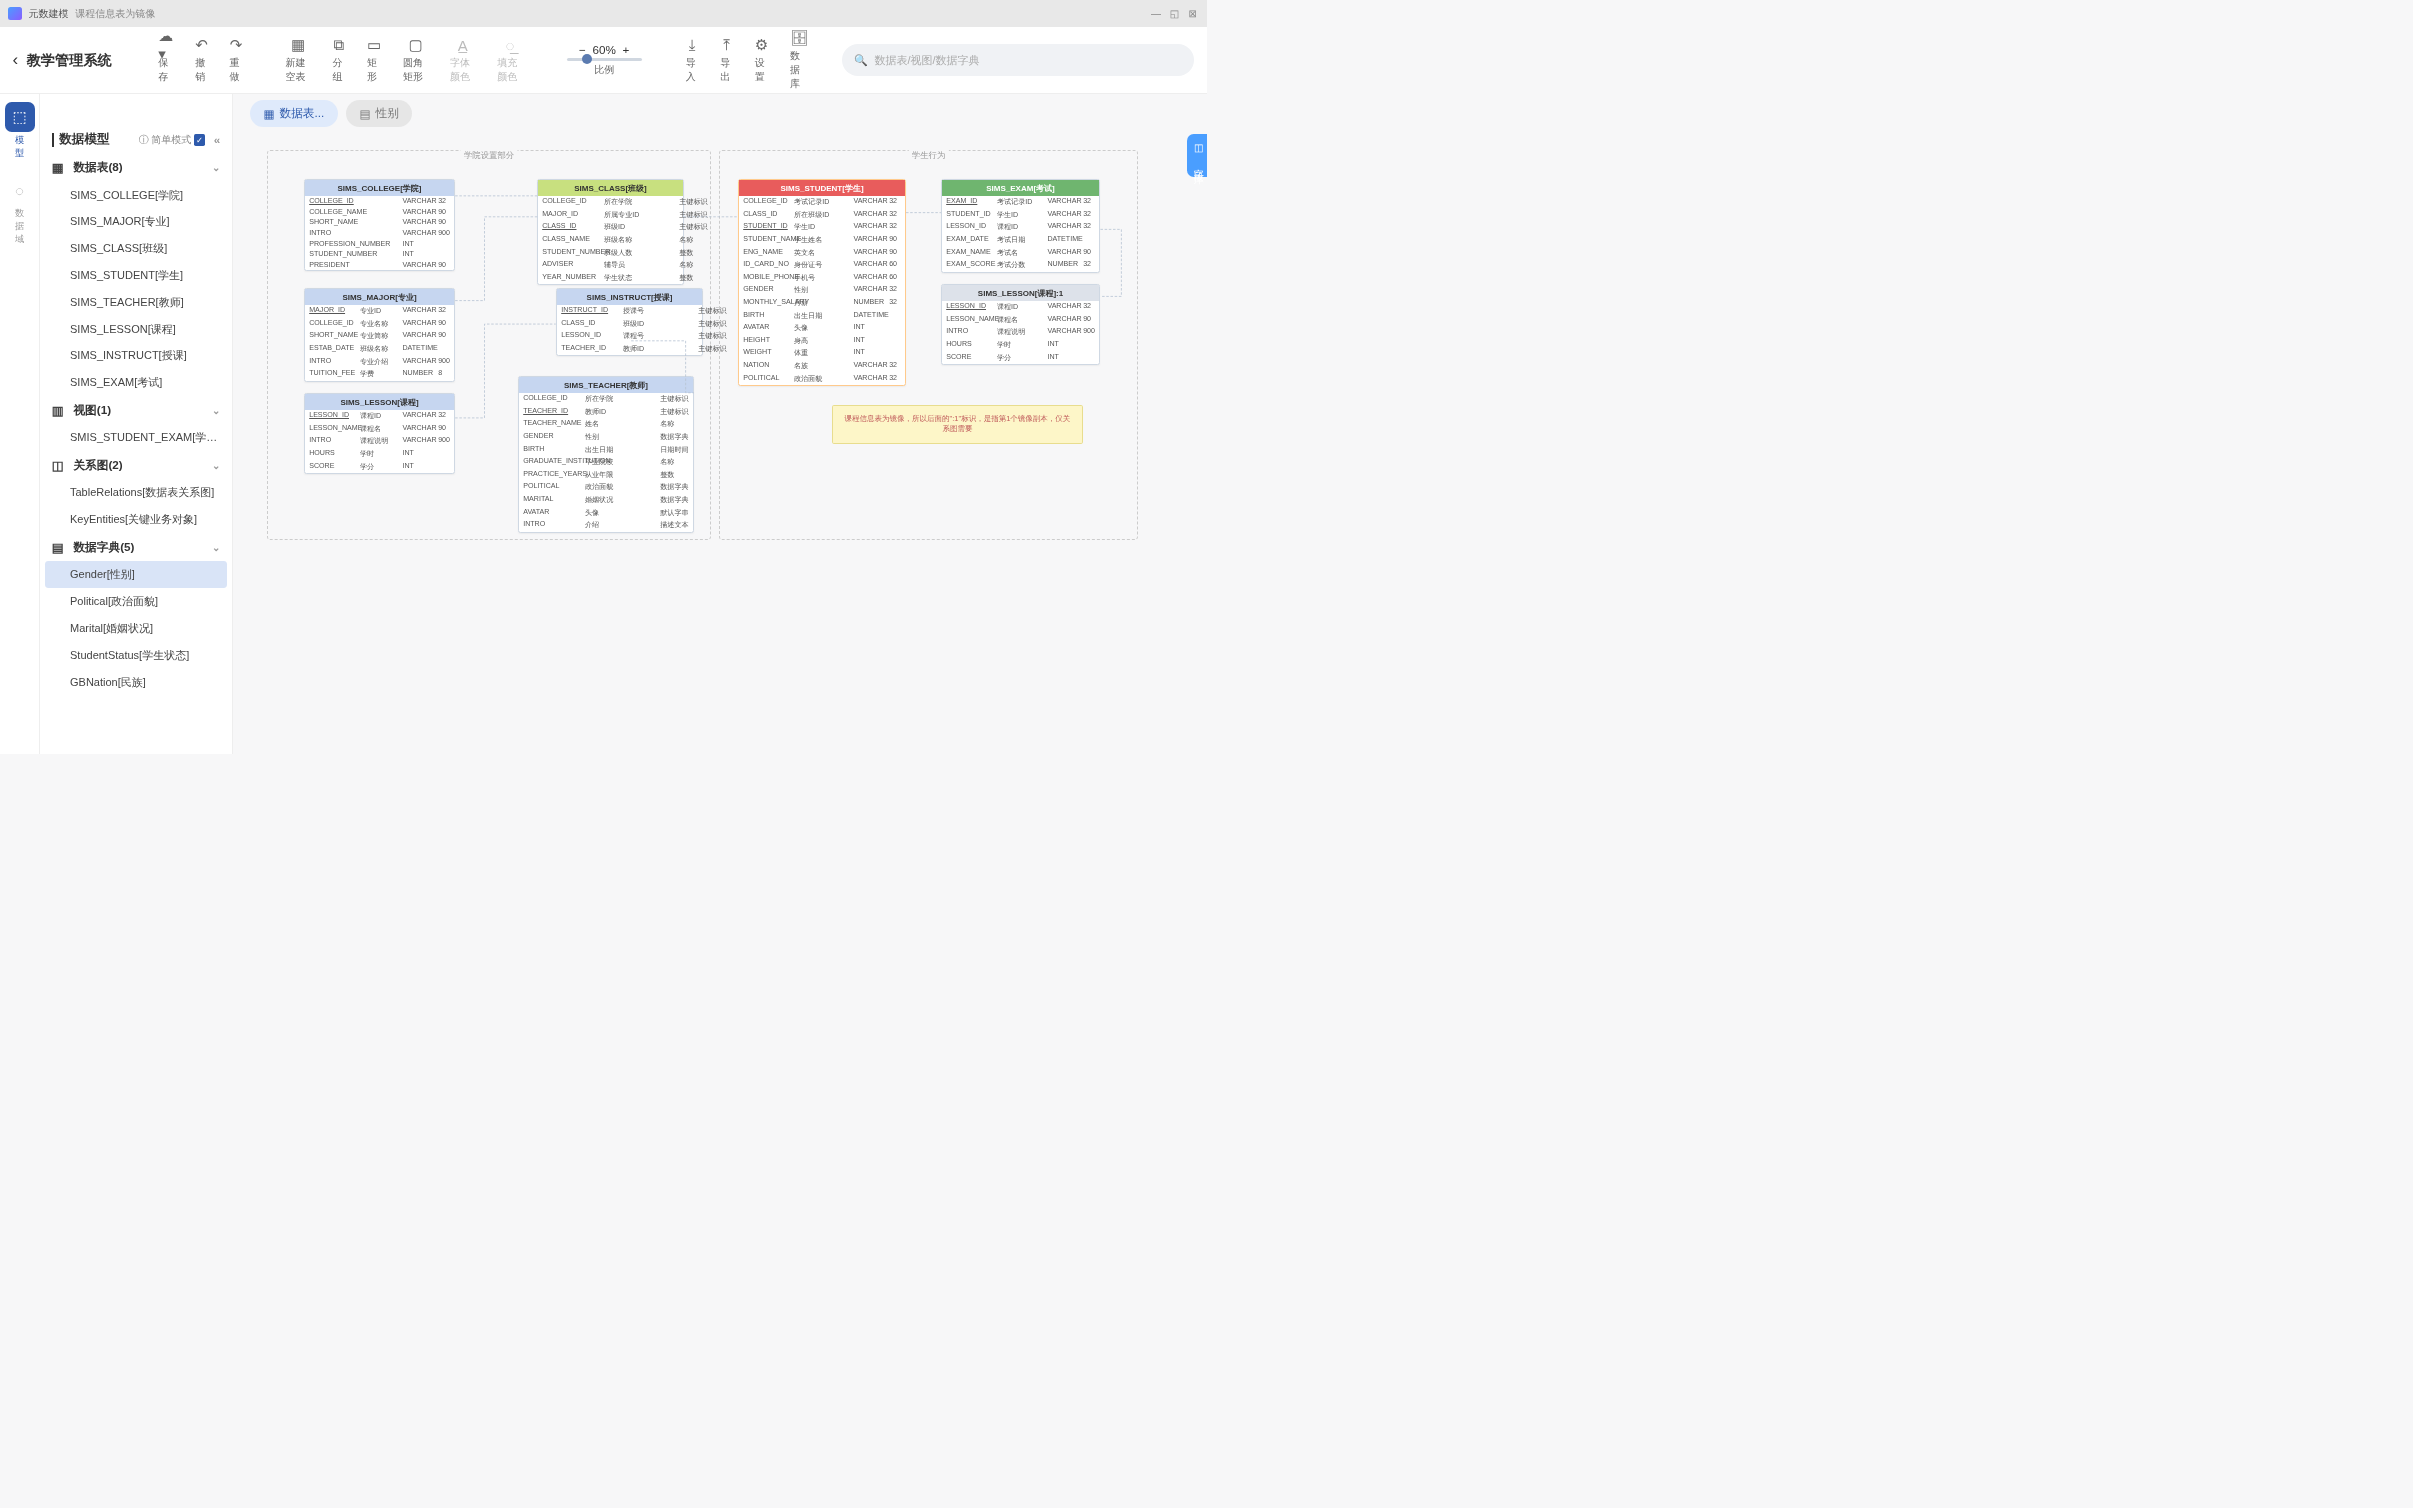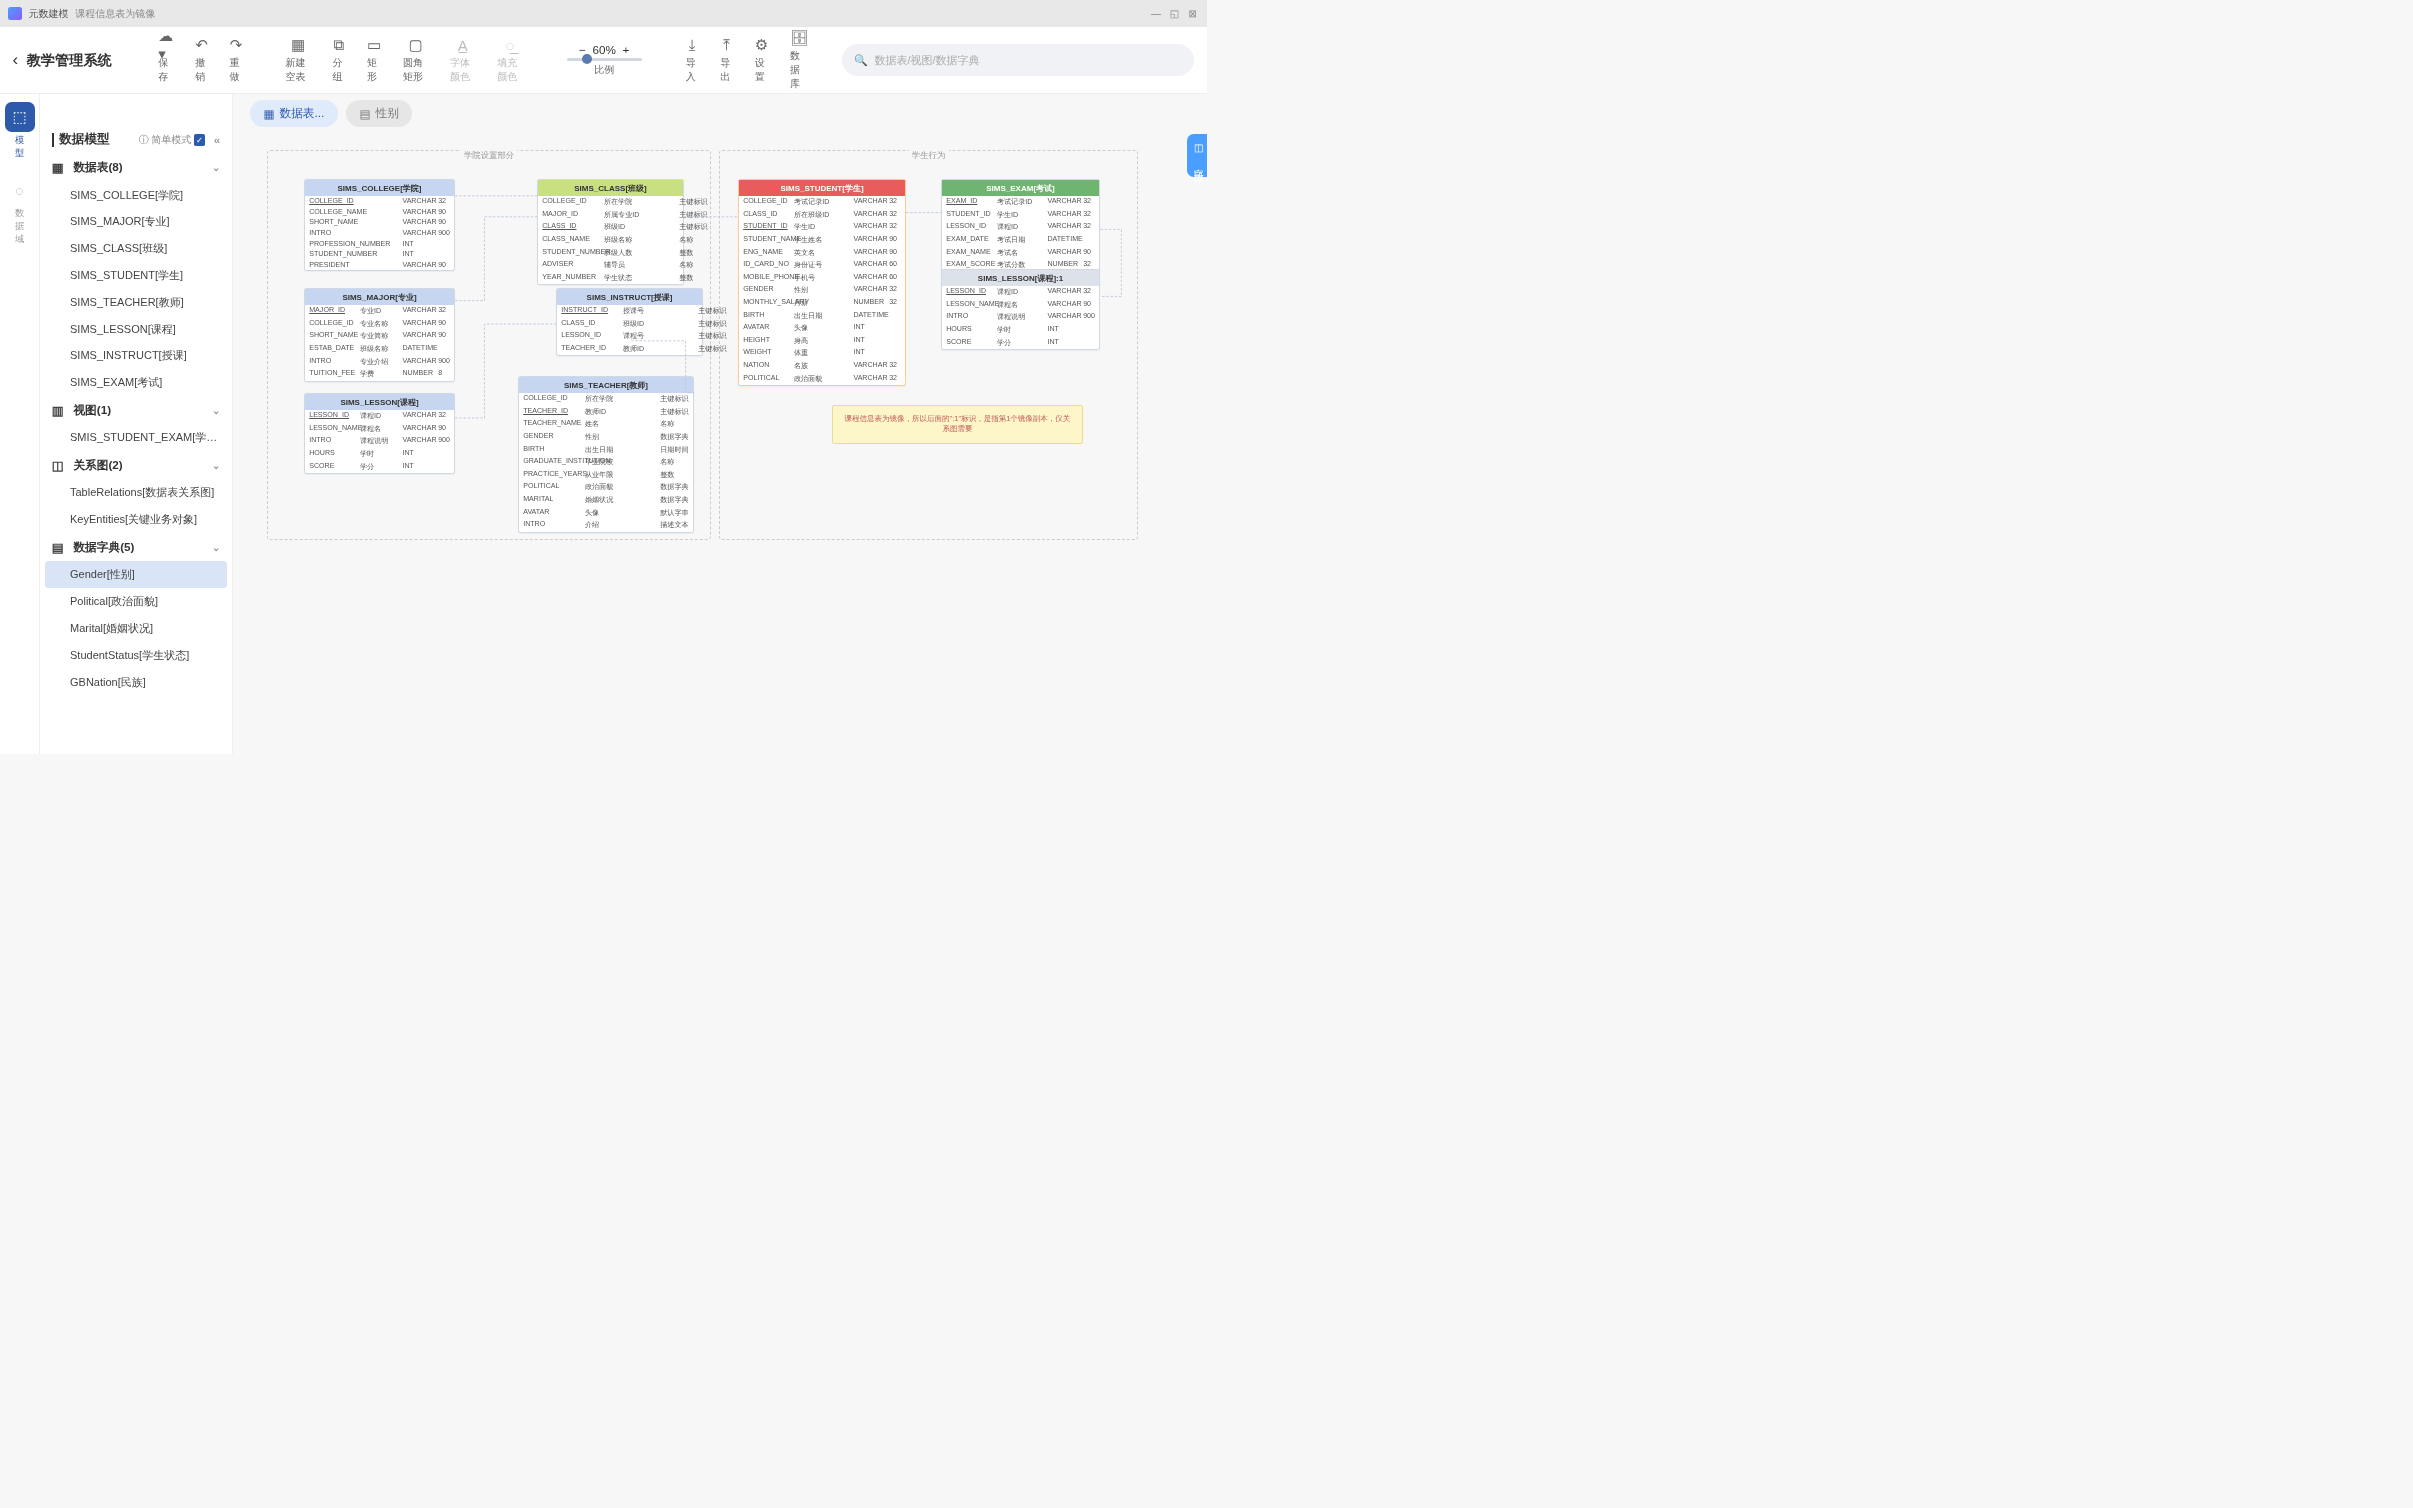--- a/index.html
+++ b/index.html
@@ -667,21 +667,21 @@
             </div>
             <div class="erow">
               <span class="">EXAM_SCORE</span>
               <span>考试分数</span>
               <span></span>
               <span>NUMBER</span>
               <span>32</span>
             </div>
           </div>
       </div>
-      <div class="entity" style="left:708px;top:136px;width:159px">
+      <div class="entity" style="left:708px;top:151px;width:159px">
         <div class="ehead grey">SIMS_LESSON[课程]:1</div>
         <div id="ent-lesson2">
             <div class="erow">
               <span class="u">LESSON_ID</span>
               <span>课程ID</span>
               <span><pk></pk></span>
               <span>VARCHAR</span>
               <span>32</span>
             </div>
             <div class="erow">

